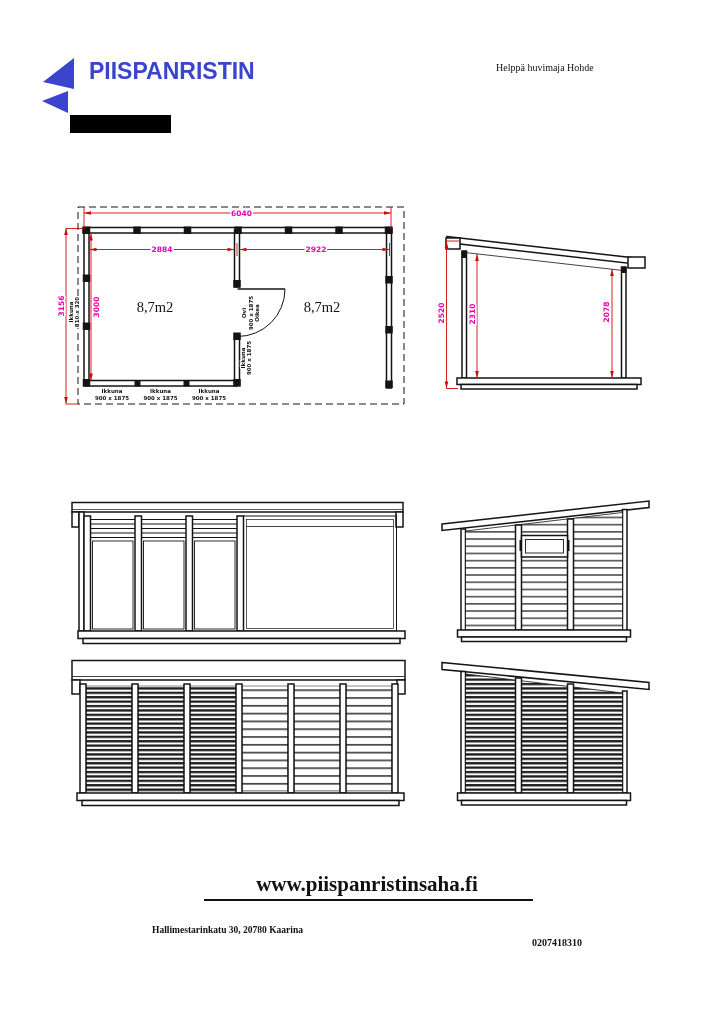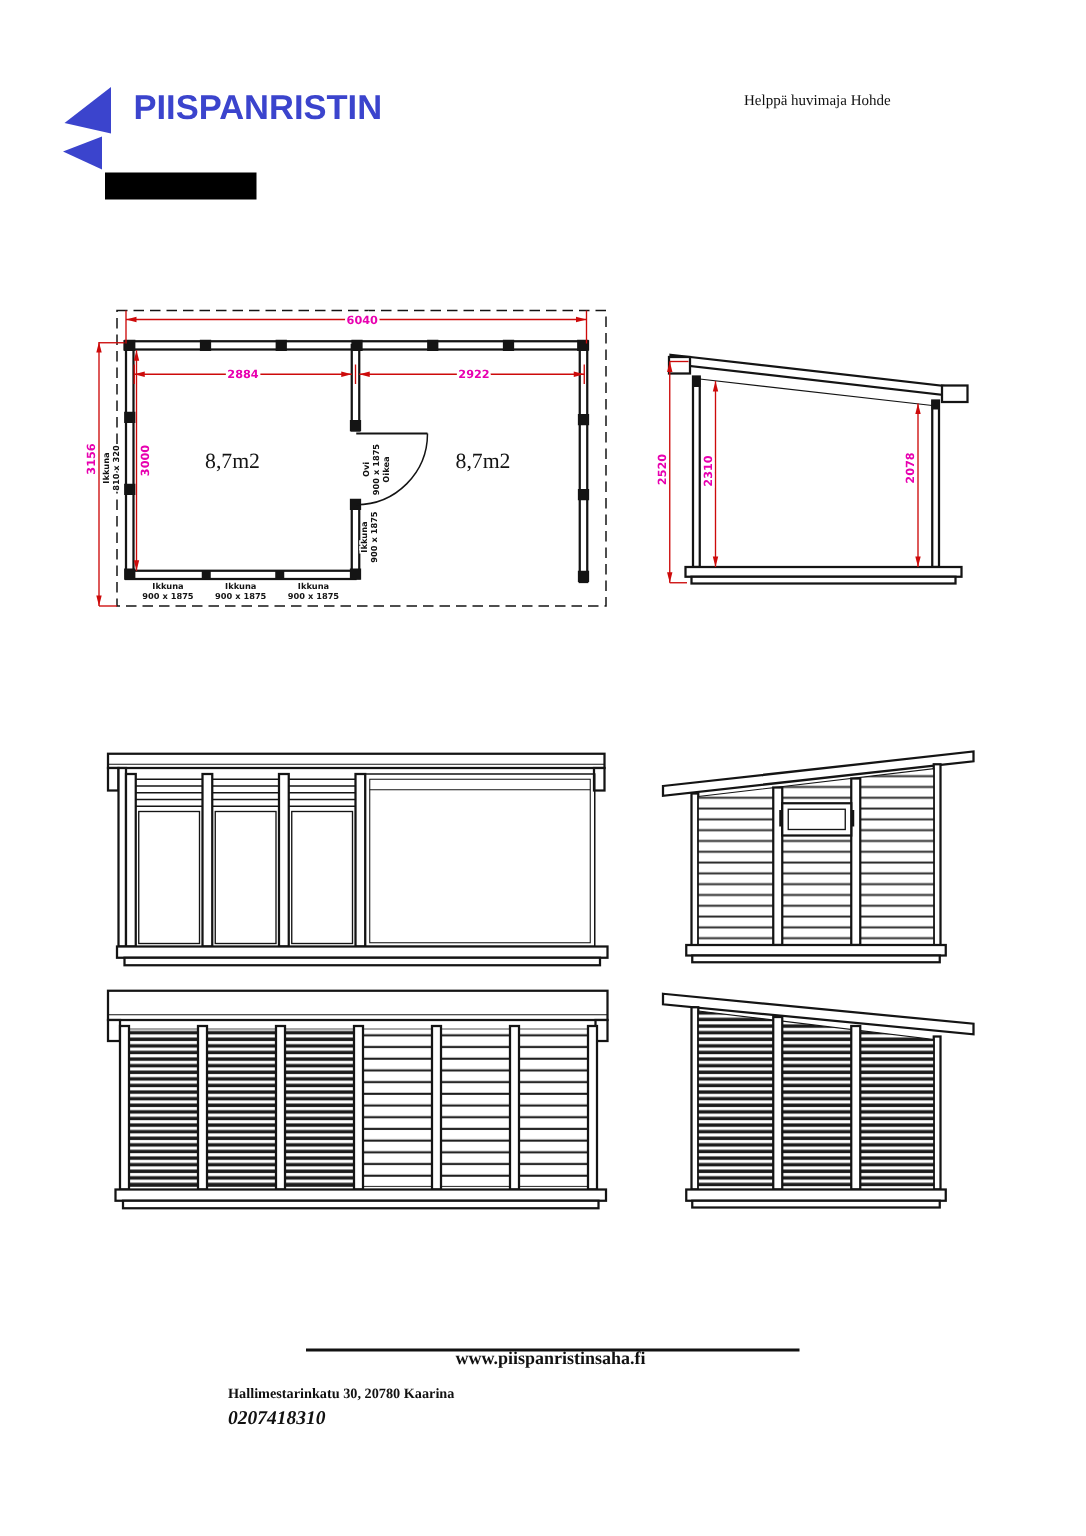--- a/index.html
+++ b/index.html
@@ -10,26 +10,26 @@
   
   .logo-text{position:absolute;left:77px;top:57px;line-height:29px;
              font-family:"Liberation Sans",sans-serif;font-weight:bold;
              font-size:23px;color:#3b44cd;letter-spacing:0px;margin-left:12px;}
   .redaction{position:absolute;left:70px;top:115px;width:101px;height:18px;background:#000;}
   .doc-title{position:absolute;left:496px;top:57px;font-family:"Liberation Serif",serif;
              font-size:10px;line-height:21px;color:#111;}
 
   
   .footer-rule{position:absolute;left:204px;top:899px;width:329px;border-top:2px solid #111;}
-  .footer-web{position:absolute;left:152px;top:898px;width:430px;text-align:center;
-              font-family:"Liberation Serif",serif;font-weight:bold;font-size:12px;color:#111;}
+  .footer-web{position:absolute;left:152px;top:872px;width:430px;text-align:center;
+              font-family:"Liberation Serif",serif;font-weight:bold;font-size:21px;color:#111;}
   .footer-addr{position:absolute;left:152px;top:925px;width:430px;text-align:left;
                font-family:"Liberation Serif",serif;font-weight:bold;font-size:9.5px;color:#111;}
-  .footer-phone{position:absolute;left:152px;top:937px;width:430px;text-align:left;
-                font-family:"Liberation Serif",serif;font-weight:bold;font-size:13px;color:#111;font-style:italic;}
+  .footer-phone{position:absolute;left:152px;top:937px;width:430px;text-align:right;
+                font-family:"Liberation Serif",serif;font-weight:bold;font-size:10px;color:#111;}
 
   
   .ink{stroke:#141414;fill:none;}
   .wall{fill:#ffffff;stroke:#141414;stroke-width:1.5;}
   .post{fill:#141414;stroke:none;}
   .dash{stroke:#141414;stroke-width:1;fill:none;stroke-dasharray:7 4;}
   .red{stroke:#cd0a0a;stroke-width:0.9;fill:none;}
   .redfill{fill:#cd0a0a;stroke:none;}
   .dim{font:bold 7.5px "DejaVu Sans",sans-serif;fill:#e800b0;
        paint-order:stroke;stroke:#ffffff;stroke-width:3px;text-anchor:middle;}

